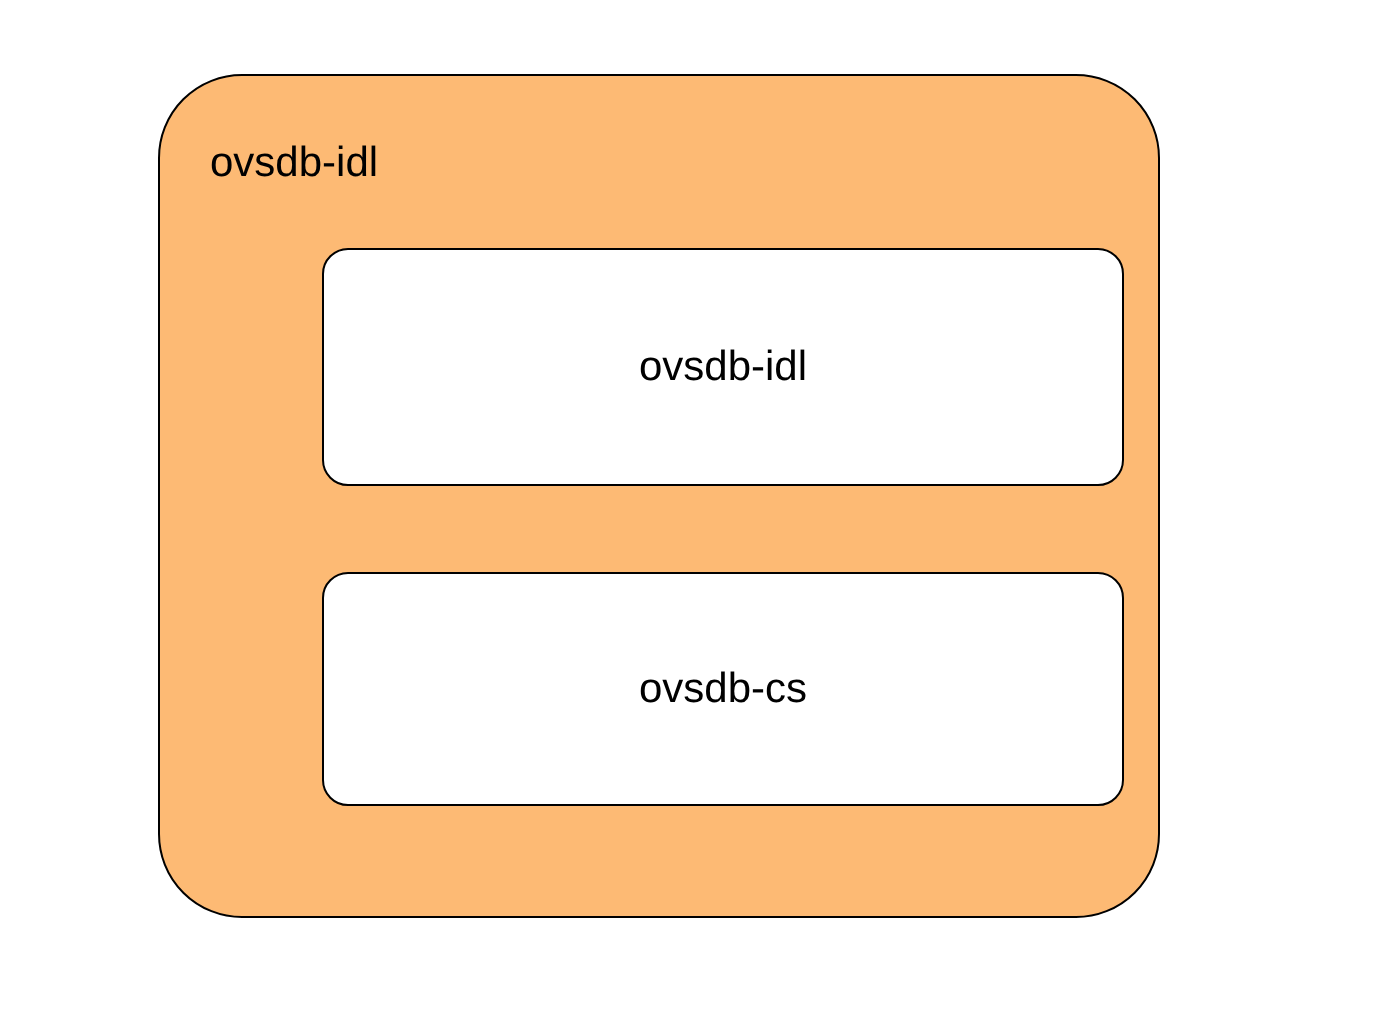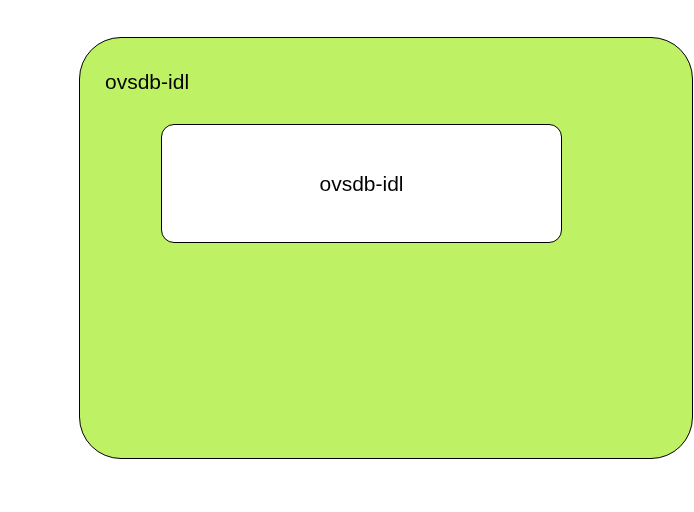--- a/index.html
+++ b/index.html
@@ -21,26 +21,26 @@
     width: 694px;
     height: 512px;
     background: #ffffff;
   }
 
   
   .outer-box {
     position: absolute;
     left: 79px;
     top: 37px;
-    width: 614px;
+    width: 501px;
     height: 422px;
     box-sizing: border-box;
     border: 1.6px solid #000000;
     border-radius: 42px;
-    background: #bef264;
+    background: #fdba74;
   }
 
   .outer-label {
     position: absolute;
     left: 25px;
     top: 33px;
     font-size: 21px;
     line-height: 1;
     color: #000000;
     white-space: nowrap;
@@ -87,16 +87,19 @@
 <div id="canvas">
 
   <div class="outer-box">
 
     <span class="outer-label">ovsdb-idl</span>
 
     <div class="inner-box inner-box-1">
       <span class="inner-label">ovsdb-idl</span>
     </div>
 
+    <div class="inner-box inner-box-2">
+      <span class="inner-label">ovsdb-cs</span>
+    </div>
 
   </div>
 
 </div>
 
 </body></html>

